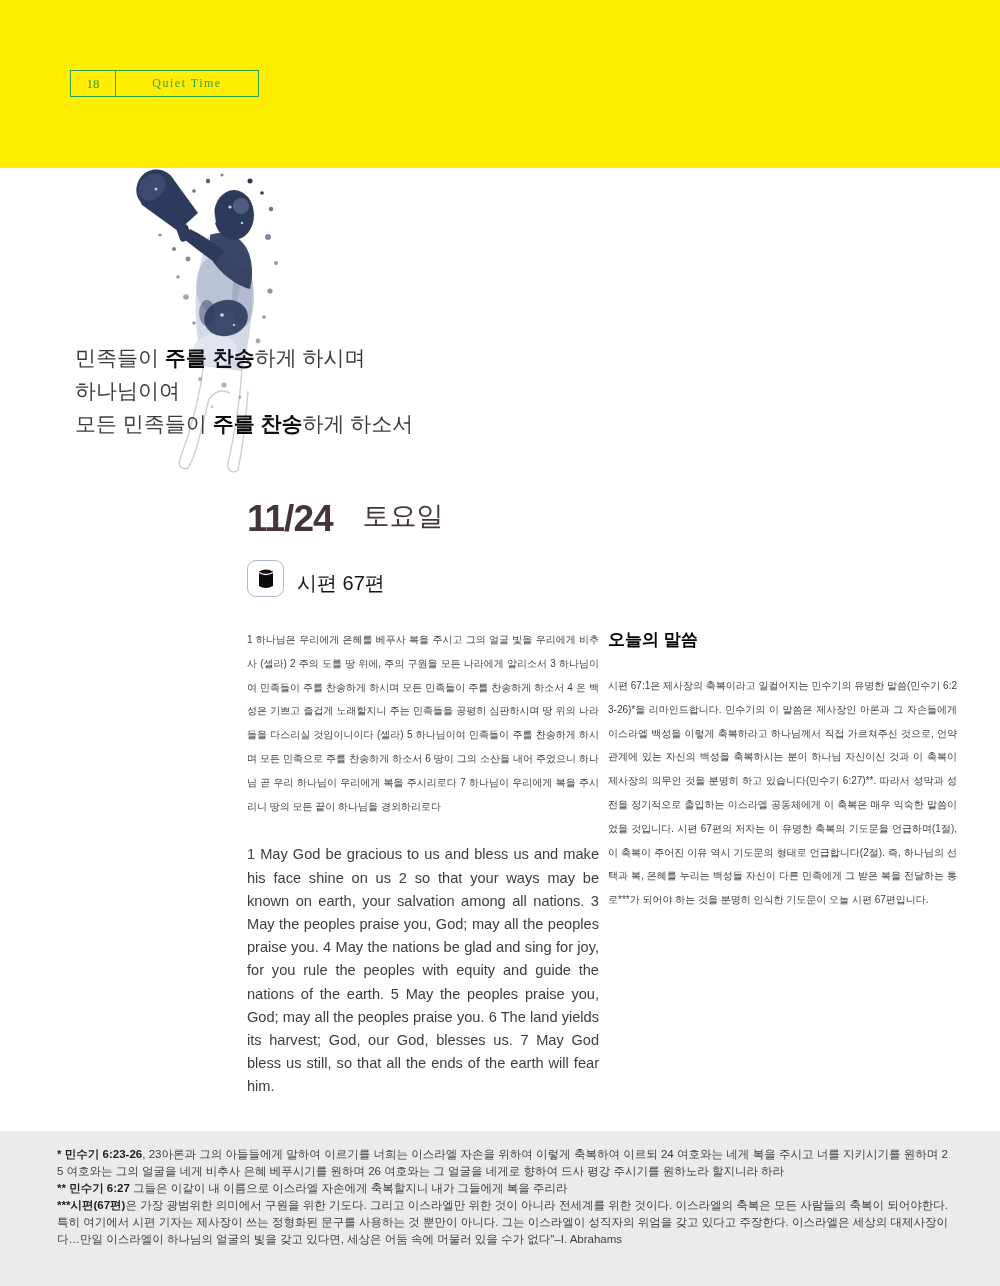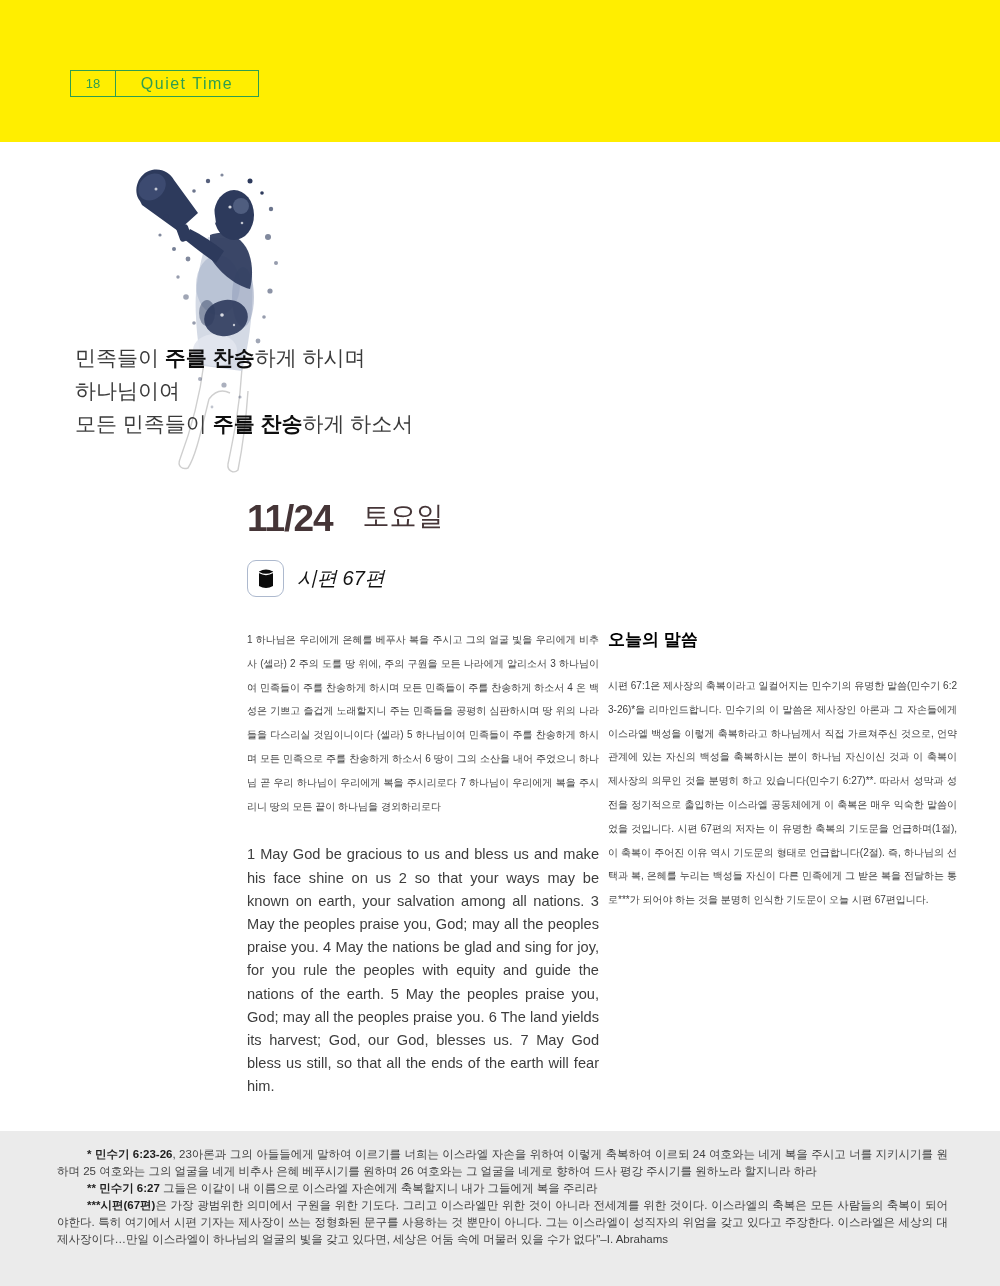--- a/index.html
+++ b/index.html
@@ -1,60 +1,60 @@
 <!DOCTYPE html>
 <html><head>
 <meta charset="utf-8">
 <style>
   * { margin:0; padding:0; box-sizing:border-box; }
   html,body { width:1000px; height:1286px; background:#ffffff;
     font-family:"Liberation Sans","DejaVu Sans",sans-serif; position:relative; overflow:hidden; }
   .page { position:absolute; inset:0; width:1000px; height:1286px; }
 
   
-  .band { position:absolute; left:0; top:0; width:1000px; height:142px; background:#ffee00; }
+  .band { position:absolute; left:0; top:0; width:1000px; height:168px; background:#ffee00;font-family:Liberation Serif, serif; }
   .page-tab { position:absolute; left:70px; top:70px; width:189px; height:27px;
     border:1.5px solid #2f9e50; display:flex; color:#2f9e50; }
   .page-tab .cell-num { width:45px; border-right:1.5px solid #2f9e50; display:flex;
     align-items:center; justify-content:center; font-size:13px; }
   .page-tab .cell-brand { flex:1; display:flex; align-items:center; justify-content:center;
-    font-size:16px; letter-spacing:1.5px; }
+    font-size:12px; letter-spacing:1.5px; }
 
   
   .hero-art { position:absolute; left:130px; top:165px; width:190px; height:310px; }
   .hero-caption { position:absolute; left:75px; top:341px; font-size:21px; line-height:33px;
     color:#3a3a3a; z-index:3; white-space:nowrap; }
   .hero-caption .seg-b { font-weight:700; color:#0e0e0e; }
 
   
   .date-row { position:absolute; left:247px; top:498px; display:flex; align-items:flex-start; }
   .date-num { font-size:37px; font-weight:800; color:#453537; letter-spacing:-1px; }
   .date-day { font-size:27px; font-weight:400; color:#453537; margin-left:30px; }
-  .passage-row { position:absolute; left:247px; top:560px; display:flex; align-items:center;font-style:italic; }
+  .passage-row { position:absolute; left:247px; top:560px; display:flex; align-items:flex-end; }
   .book-badge { width:37px; height:37px; border:1px solid #adb9ce; border-radius:9px;
     display:flex; align-items:center; justify-content:center; background:#fff; }
   .passage-ref { margin-left:13px; font-size:20px; color:#121212; font-weight:500; }
 
   
   .col-left { position:absolute; left:247px; top:628px; width:352px; }
   .col-left .ko { font-size:10px; line-height:23.8px; color:#3d3d3d;
     text-align:justify; word-break:break-all; }
   .col-left .en { margin-top:25px; font-size:14.6px; line-height:23.2px; color:#3d3d3d;
     text-align:justify; }
   .col-right { position:absolute; left:608px; top:628px; width:349px; }
   .col-right h3 { font-size:17px; font-weight:800; color:#000000; margin-bottom:23px; }
   .col-right .body { font-size:10px; line-height:23.8px; color:#3d3d3d;
     text-align:justify; word-break:break-all; }
 
   
   .footer { position:absolute; left:0; top:1131px; width:1000px; height:155px; background:#ebebeb; }
   .footer-inner { padding:15px 52px 0 57px; font-size:11.5px; line-height:17px; color:#3e3e3e;
     text-align:justify; word-break:break-all; }
   .fn { margin:0; }
-  .fn .seg-b { font-weight:700; color:#1d1d1d;margin-left:30px; }
+  .fn .seg-b { font-weight:700; color:#1d1d1d; }
 </style>
 </head>
 <body>
 
 <div class="page">
 
   <div class="band">
     <div class="page-tab">
       <div class="cell-num">18</div>
       <div class="cell-brand">Quiet Time</div>

